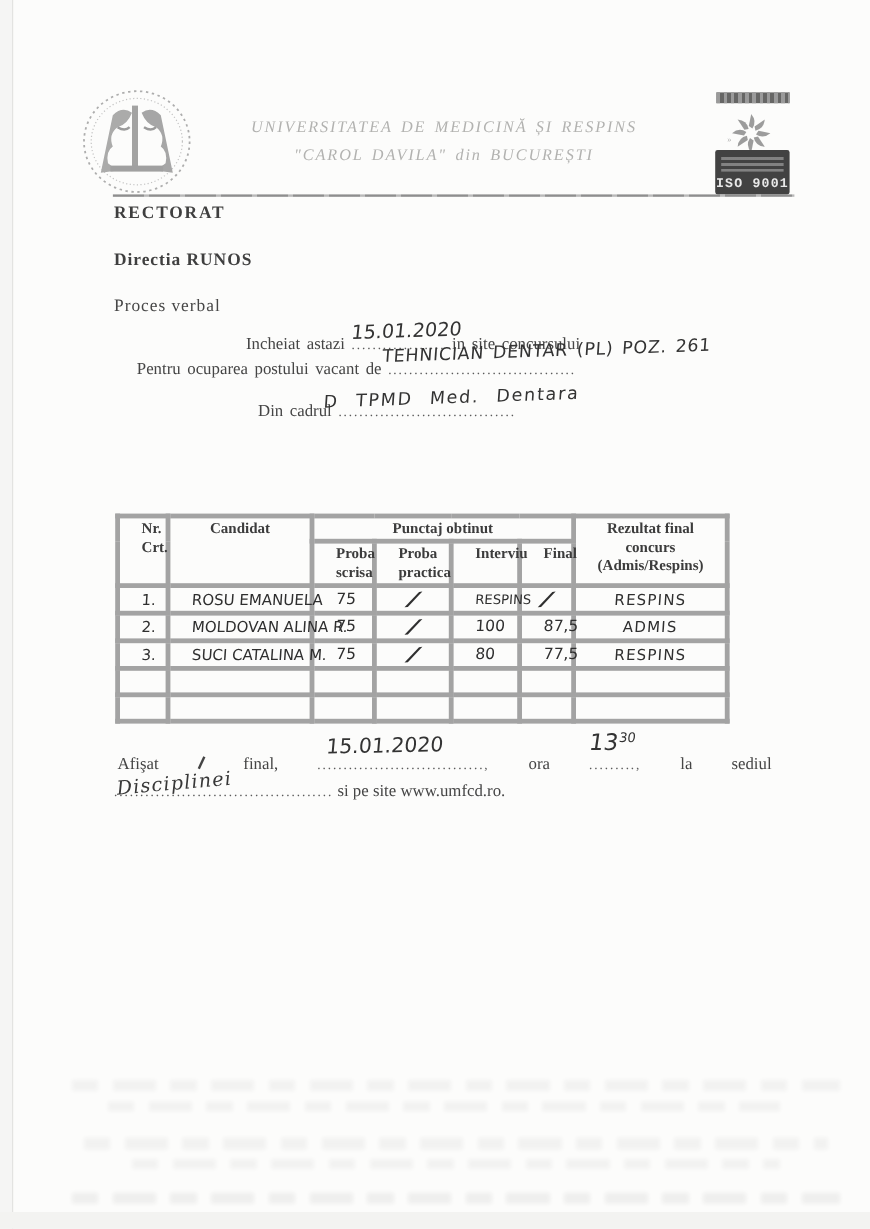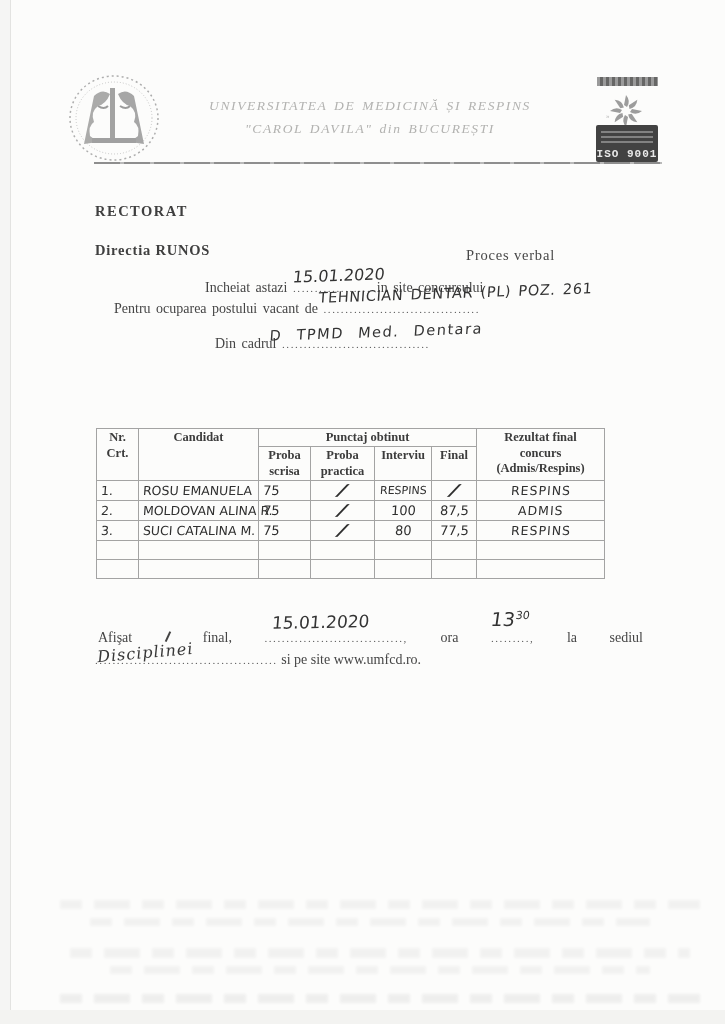--- a/index.html
+++ b/index.html
@@ -22,42 +22,42 @@
   .pinwheel{position:absolute;left:604px;top:90px;width:44px;height:42px;opacity:.75;filter:blur(.3px);}
   .iso-badge{position:absolute;left:596px;top:125px;width:62px;height:37px;background:#424242;
     border-radius:2px;display:flex;flex-direction:column;justify-content:flex-end;align-items:center;
     padding-bottom:2px;box-sizing:border-box;filter:blur(.2px);}
   .iso-lines{position:absolute;top:4px;left:5px;right:5px;height:14px;
     background-image:repeating-linear-gradient(0deg,#9d9d9d 0 2px,transparent 2px 5px);opacity:.7;}
   .iso-text{font-family:Liberation Mono, monospace;font-weight:bold;font-size:11px;color:#e8e8e8;letter-spacing:1px;}
   .head-rule{position:absolute;left:94px;top:162px;width:568px;height:2px;
     background:repeating-linear-gradient(90deg,#8e8e8e 0 26px,#b9b9b9 26px 30px);}
   .office{position:absolute;left:95px;top:170px;color:#3f3f3f;}
-  .office .o1{font-size:14.5px;font-weight:bold;letter-spacing:1.5px;margin-top:33px;}
+  .office .o1{font-size:14.5px;font-weight:bold;letter-spacing:1.5px;}
   .office .o2{font-size:14.5px;font-weight:bold;letter-spacing:.8px;margin-top:22px;}
 
   
-  .doc-title{position:absolute;left:95px;top:247px;width:460px;text-align:right;
+  .doc-title{position:absolute;left:95px;top:247px;width:460px;text-align:left;
     font-size:14.5px;letter-spacing:.8px;color:#474747;}
   .intro-line{position:absolute;white-space:nowrap;font-size:14px;color:#454545;word-spacing:2px;}
   .il1{left:205px;top:280px;}
   .il2{left:114px;top:301px;}
   .il3{left:215px;top:336px;}
   .fill{display:inline-block;position:relative;vertical-align:baseline;}
   .dots{font-size:11px;letter-spacing:1.6px;color:#5a5a5a;}
   .hand{font-family:"DejaVu Sans",sans-serif;color:#333;transform:skewX(-5deg);display:inline-block;}
   .hand-over{position:absolute;white-space:nowrap;}
   .h-date1{left:0px;top:-14px;font-size:16px;transform:skewX(-8deg) rotate(-2deg);}
   .h-post{left:-4px;top:-16px;font-size:14.5px;letter-spacing:.6px;transform:skewX(-6deg) rotate(-2deg);}
   .h-cadrul{left:-12px;top:-12px;font-size:14.5px;letter-spacing:1.5px;word-spacing:8px;transform:skewX(-6deg) rotate(-2deg);}
 
   
   .tbl{position:absolute;left:96px;top:428px;width:508px;border-collapse:collapse;table-layout:fixed;
     font-size:12.5px;color:#3c3c3c;}
-  .tbl td,.tbl th{border:1px solid #a3a3a3;padding:1px 4px;vertical-align:top;font-weight:bold;
+  .tbl td,.tbl th{border:4px solid #a3a3a3;padding:1px 18px;vertical-align:top;font-weight:bold;
     font-family:"Liberation Serif",serif;}
   .tbl th{text-align:center;}
   .th-multi{white-space:pre-line;line-height:1.25;}
   .row-data td{font-weight:normal;height:17px;vertical-align:middle;}
   .row-empty td{height:16px;}
   .c-center{text-align:center;}
   .hand-cell{font-family:"DejaVu Sans",sans-serif;color:#2f2f2f;font-size:12.5px;
     transform:skewX(-4deg);display:inline-block;white-space:nowrap;}
   .hand-num{font-size:13px;}
   .hand-res{letter-spacing:1px;font-size:12.5px;}

